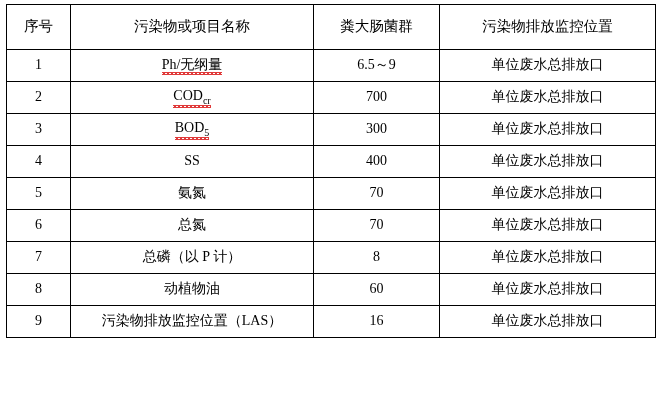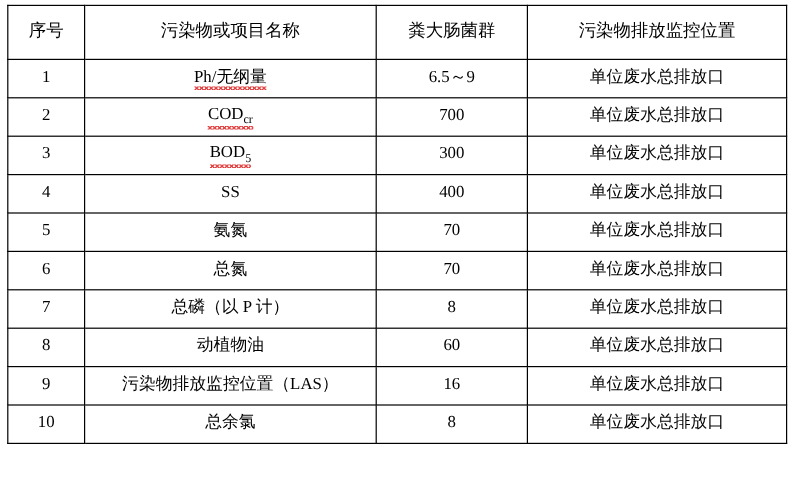--- a/index.html
+++ b/index.html
@@ -150,21 +150,15 @@
           <td class="col-name">动植物油</td>
           <td class="col-limit">60</td>
           <td class="col-site">单位废水总排放口</td>
         </tr>
         <tr>
           <td class="col-index">9</td>
           <td class="col-name">污染物排放监控位置（LAS）</td>
           <td class="col-limit">16</td>
           <td class="col-site">单位废水总排放口</td>
         </tr>
-        <tr>
-          <td class="col-index">10</td>
-          <td class="col-name">总余氯</td>
-          <td class="col-limit">8</td>
-          <td class="col-site">单位废水总排放口</td>
-        </tr>
       </tbody>
   </table>
 </div>
 
 </body></html>

